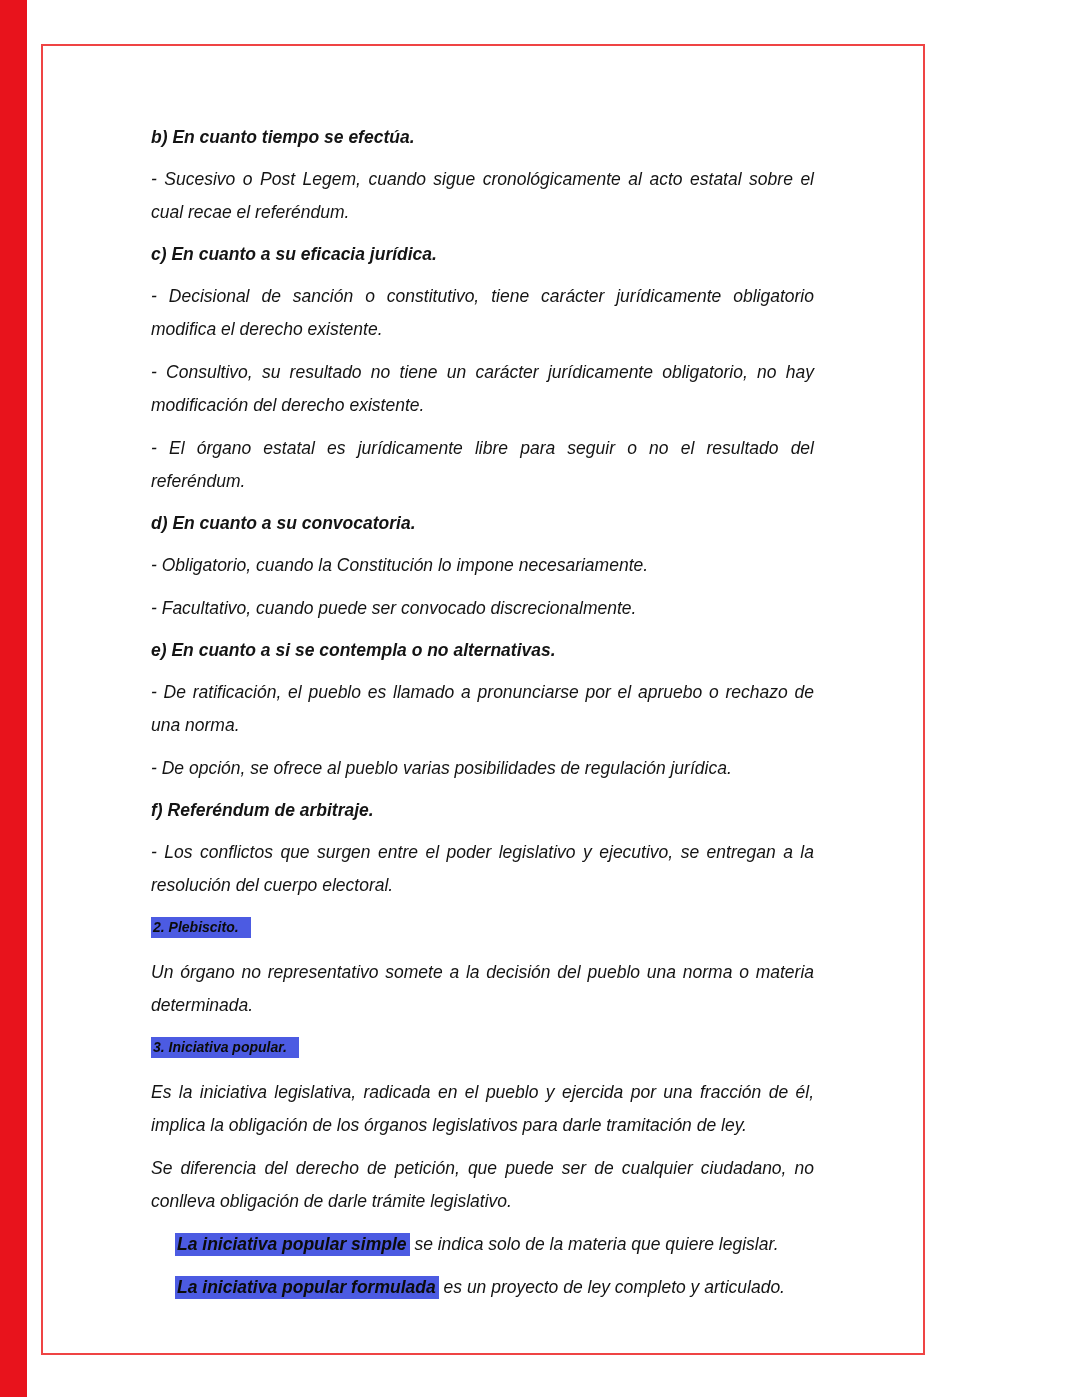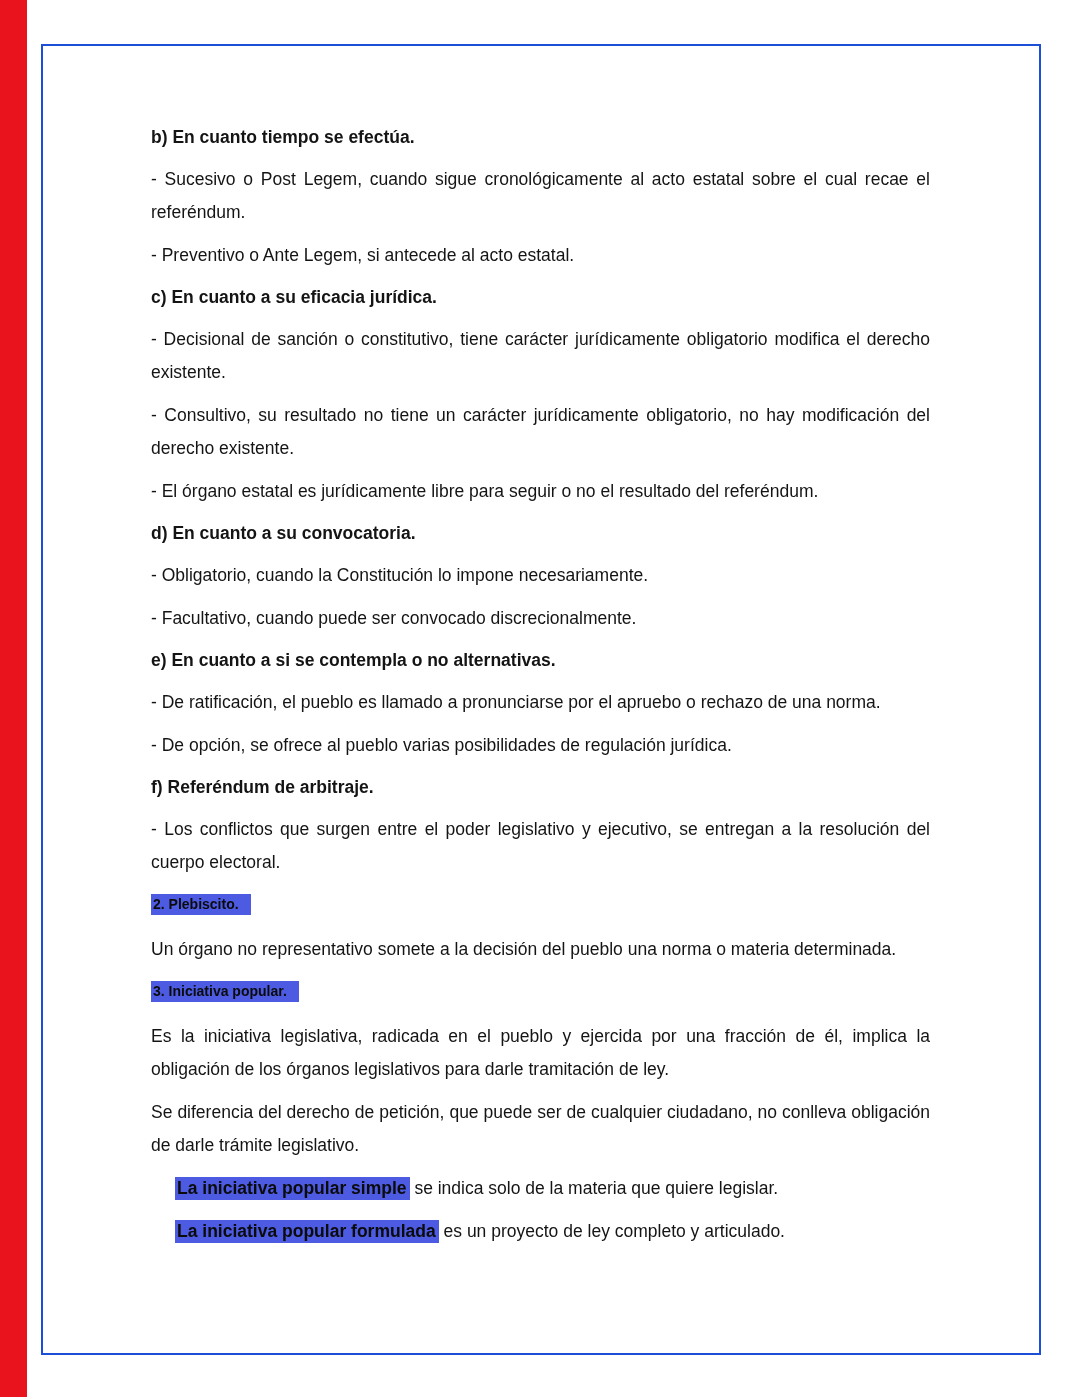--- a/index.html
+++ b/index.html
@@ -13,23 +13,24 @@
   }
   .red-strip {
     position: absolute;
     left: 0; top: 0;
     width: 27px; height: 1397px;
     background: var(--red-strip, #e8131c);
   }
   .page-frame {
     position: absolute;
     left: 41px; top: 44px;
-    width: 1000px; height: 1311px;
-    border: 2px solid #1d4ed8;
+    width: 884px; height: 1311px;
+    border: 2px solid #ef4444;
     background: #ffffff;
+    font-style: italic;
   }
   .doc-body {
     padding: 76px 109px 0 108px;
   }
   p.para {
     font-size: 17.5px;
     line-height: 33px;
     text-align: justify;
     margin-bottom: 10px;
   }
@@ -60,21 +61,20 @@
 </style>
 </head>
 <body>
 
 <div class="red-strip"></div>
 
 <div class="page-frame">
   <div class="doc-body">
       <p class="subheading">b) En cuanto tiempo se efectúa.</p>
       <p class="para">- Sucesivo o Post Legem, cuando sigue cronológicamente al acto estatal sobre el cual recae el referéndum.</p>
-      <p class="para">- Preventivo o Ante Legem, si antecede al acto estatal.</p>
       <p class="subheading">c) En cuanto a su eficacia jurídica.</p>
       <p class="para">- Decisional de sanción o constitutivo, tiene carácter jurídicamente obligatorio modifica el derecho existente.</p>
       <p class="para">- Consultivo, su resultado no tiene un carácter jurídicamente obligatorio, no hay modificación del derecho existente.</p>
       <p class="para">- El órgano estatal es jurídicamente libre para seguir o no el resultado del referéndum.</p>
       <p class="subheading">d) En cuanto a su convocatoria.</p>
       <p class="para">- Obligatorio, cuando la Constitución lo impone necesariamente.</p>
       <p class="para">- Facultativo, cuando puede ser convocado discrecionalmente.</p>
       <p class="subheading">e) En cuanto a si se contempla o no alternativas.</p>
       <p class="para">- De ratificación, el pueblo es llamado a pronunciarse por el apruebo o rechazo de una norma.</p>
       <p class="para">- De opción, se ofrece al pueblo varias posibilidades de regulación jurídica.</p>

